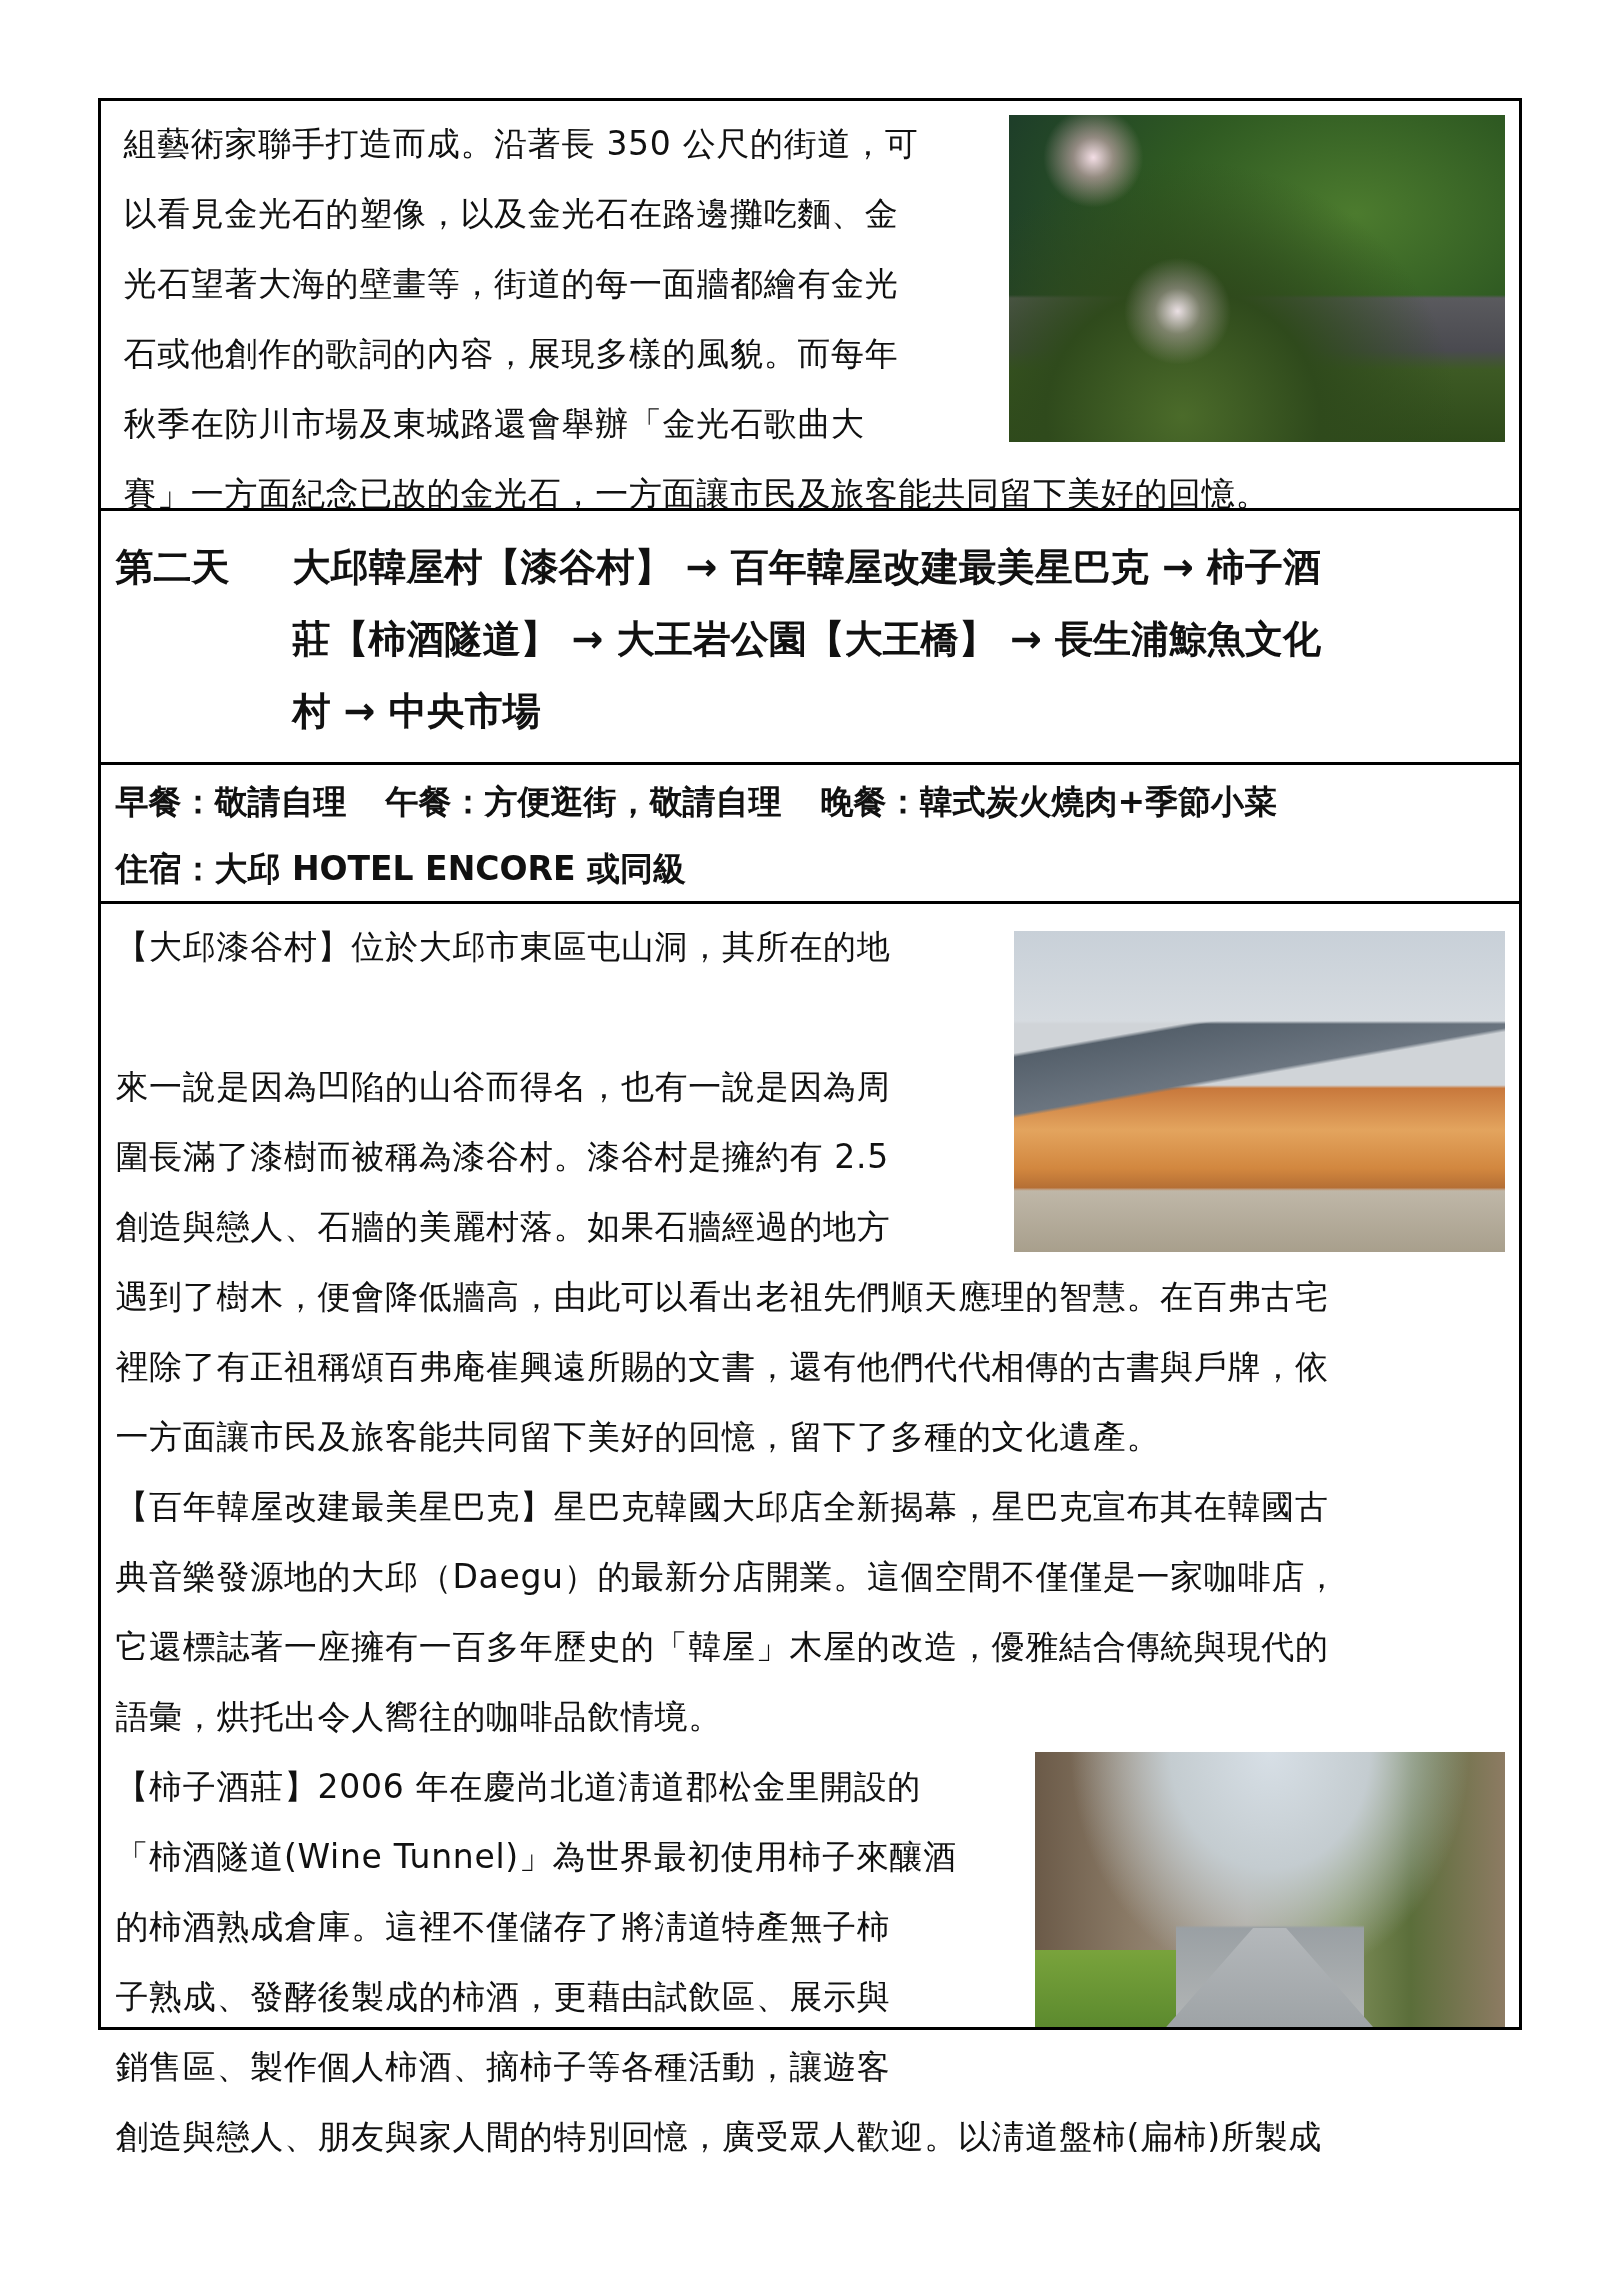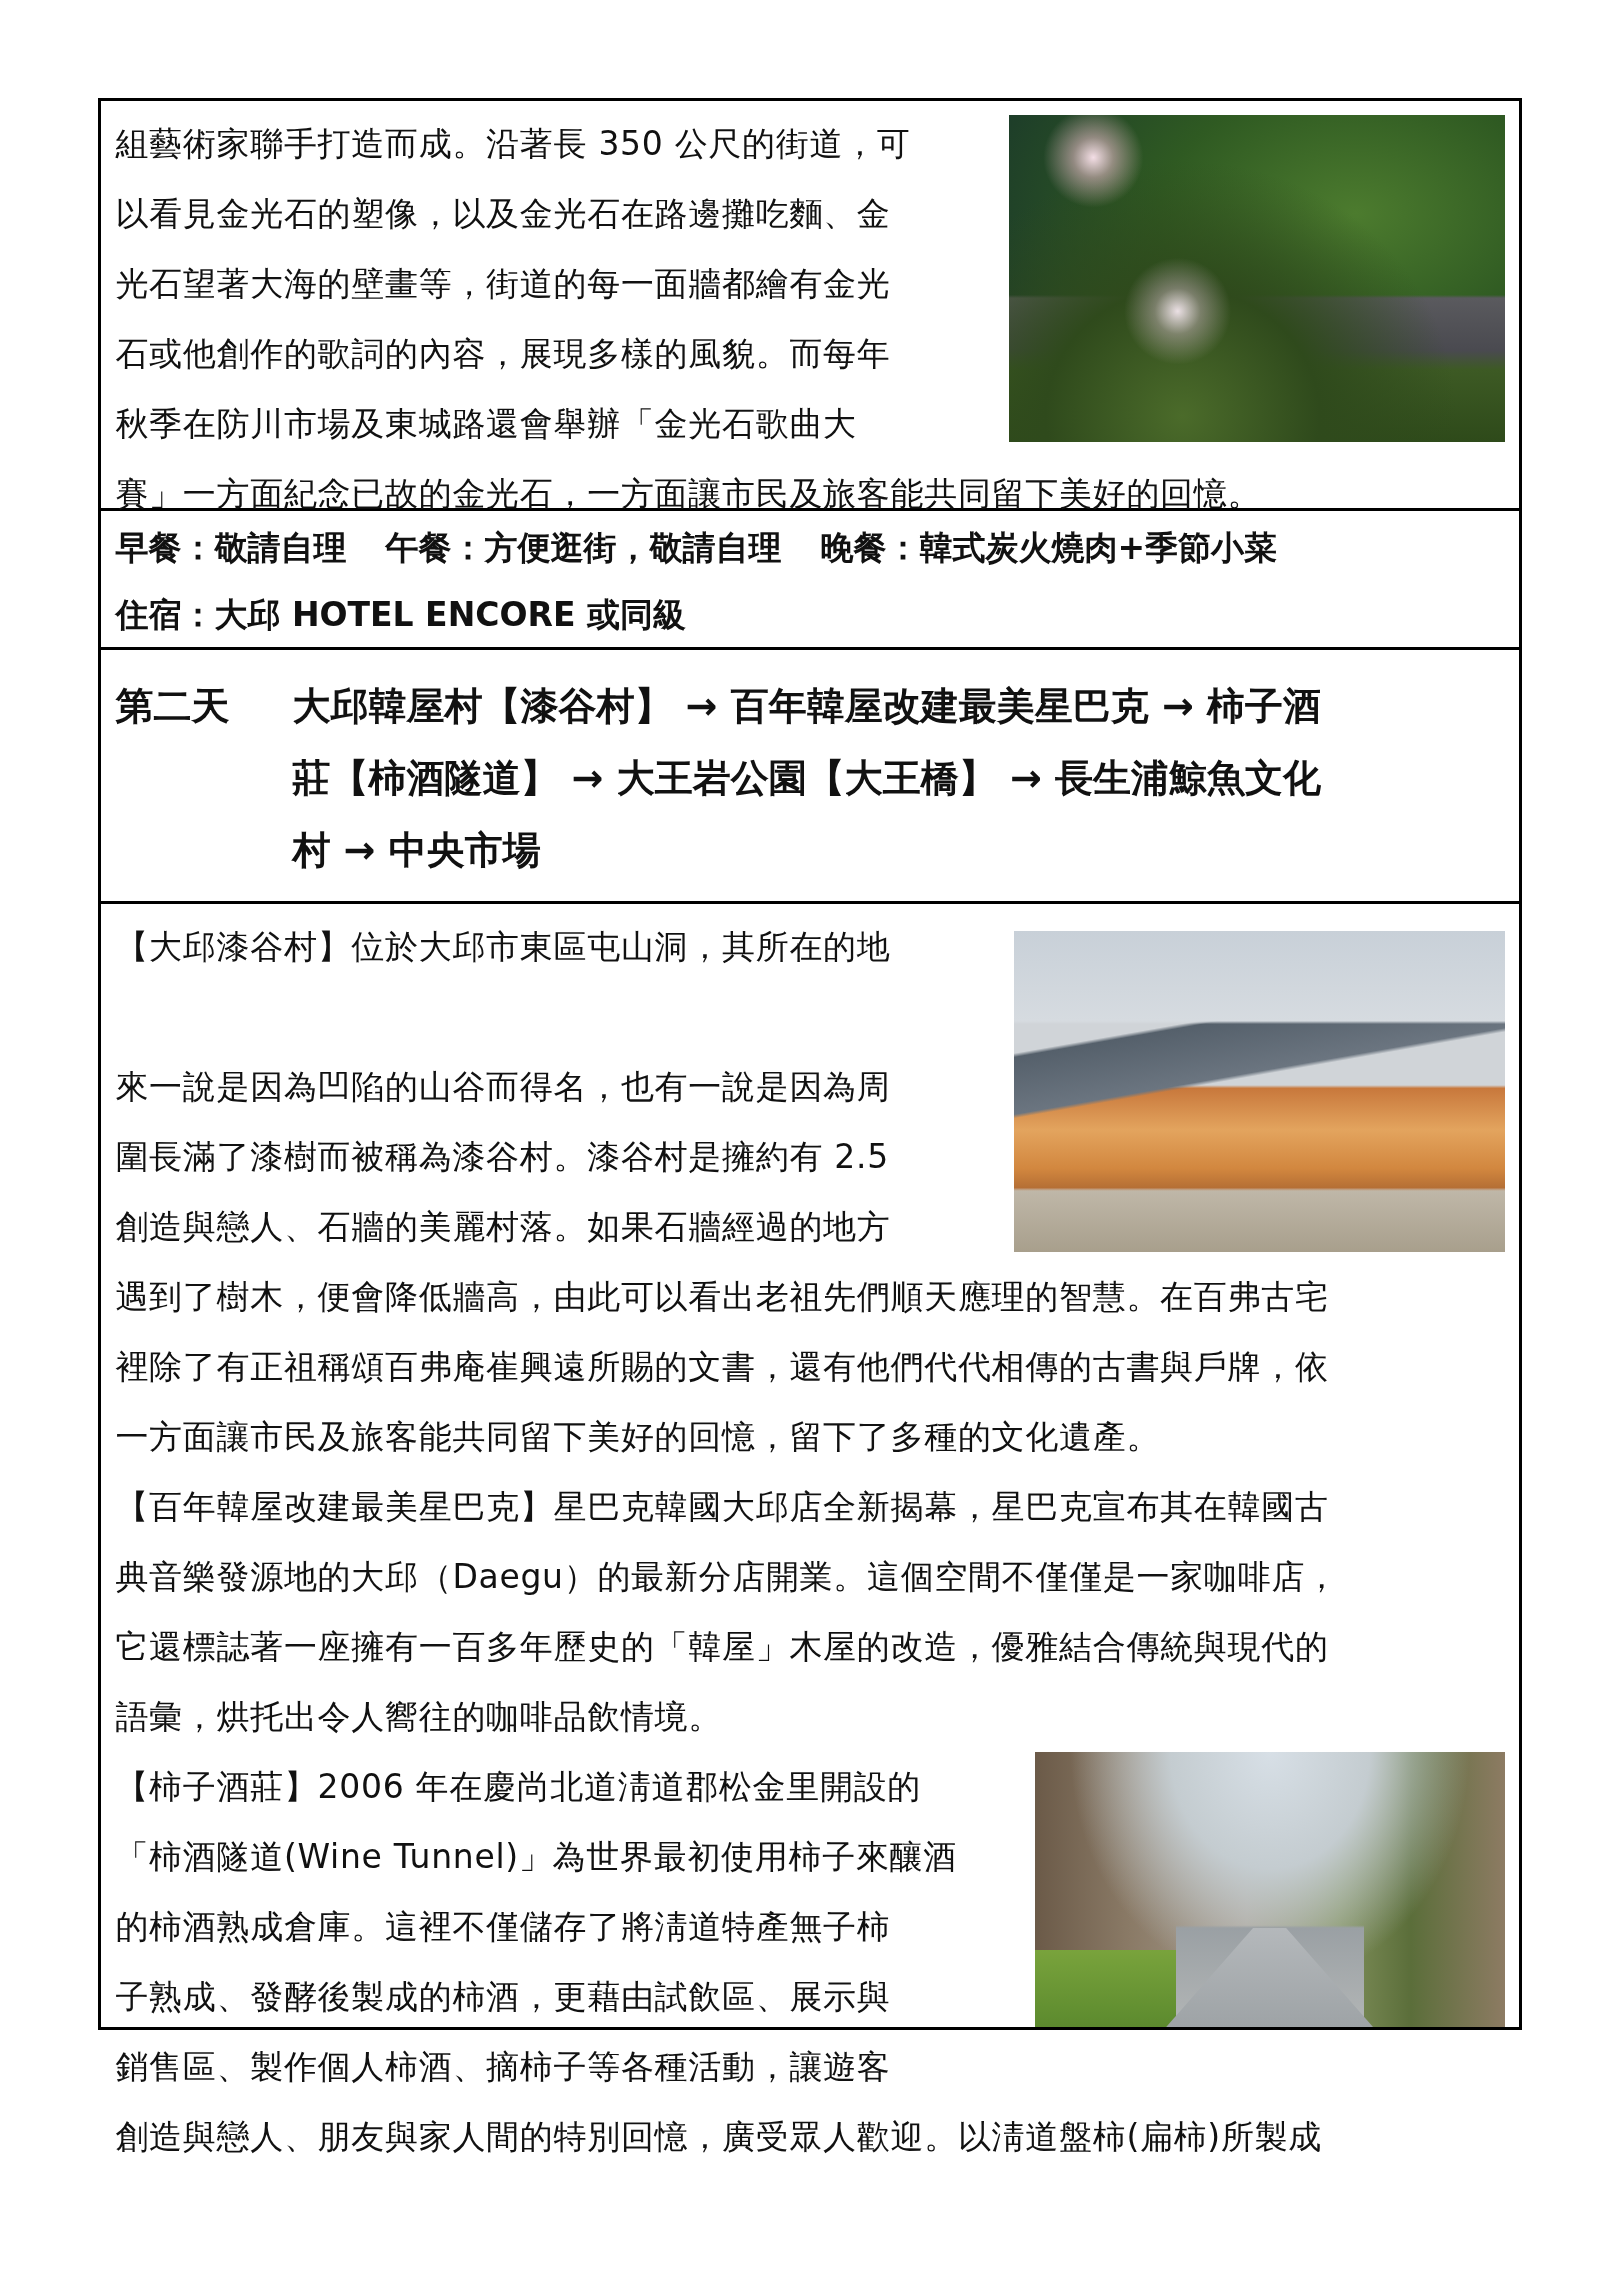--- a/index.html
+++ b/index.html
@@ -53,50 +53,50 @@
   .r4-img1 { margin-top: 19.6px; }
   .r4-img2 { margin-top: 0; }
   .clear { clear: both; }
 </style>
 </head>
 <body>
 
 <div class="page-table">
 
   <div class="row" style="height:410px;">
-    <div class="cell body-text" style="padding-top:7.9px;">
+    <div class="cell body-text" style="padding-top:7.9px;margin-left:8px;">
       <div class="float-img r1-img-wrap">
         <div class="photo photo-night"></div>
       </div>
       <p class="para">
         <span>組藝術家聯手打造而成。沿著長 350 公尺的街道，可</span><br>
         <span>以看見金光石的塑像，以及金光石在路邊攤吃麵、金</span><br>
         <span>光石望著大海的壁畫等，街道的每一面牆都繪有金光</span><br>
         <span>石或他創作的歌詞的內容，展現多樣的風貌。而每年</span><br>
         <span>秋季在防川市場及東城路還會舉辦「金光石歌曲大</span><br>
         <span>賽」一方面紀念已故的金光石，一方面讓市民及旅客能共同留下美好的回憶。</span>
       </p>
     </div>
   </div>
 
+  <div class="row day-row" style="height:254px;">
+    <span class="day-label">第二天</span>
+    <div class="day-route">
+      <div>大邱韓屋村【漆谷村】 → 百年韓屋改建最美星巴克 → 柿子酒</div>
+      <div>莊【柿酒隧道】 → 大王岩公園【大王橋】 → 長生浦鯨魚文化</div>
+      <div>村 → 中央市場</div>
+    </div>
+  </div>
+
   <div class="row meal-row" style="height:139px;">
     <div class="cell">
       <div>
         <span>早餐：敬請自理</span><span class="meal-gap"></span><span>午餐：方便逛街，敬請自理</span><span class="meal-gap"></span><span>晚餐：韓式炭火燒肉+季節小菜</span>
       </div>
       <div>住宿：大邱  HOTEL ENCORE  或同級</div>
-    </div>
-  </div>
-
-  <div class="row day-row" style="height:254px;">
-    <span class="day-label">第二天</span>
-    <div class="day-route">
-      <div>大邱韓屋村【漆谷村】 → 百年韓屋改建最美星巴克 → 柿子酒</div>
-      <div>莊【柿酒隧道】 → 大王岩公園【大王橋】 → 長生浦鯨魚文化</div>
-      <div>村 → 中央市場</div>
     </div>
   </div>
 
   <div class="row" style="height:1054px;">
     <div class="cell body-text" style="padding-top:7.9px;">
       <div class="float-img r4-img1">
         <div class="photo photo-hanok"></div>
       </div>
       <p class="para">
         <span>【大邱漆谷村】位於大邱市東區屯山洞，其所在的地</span><br>

